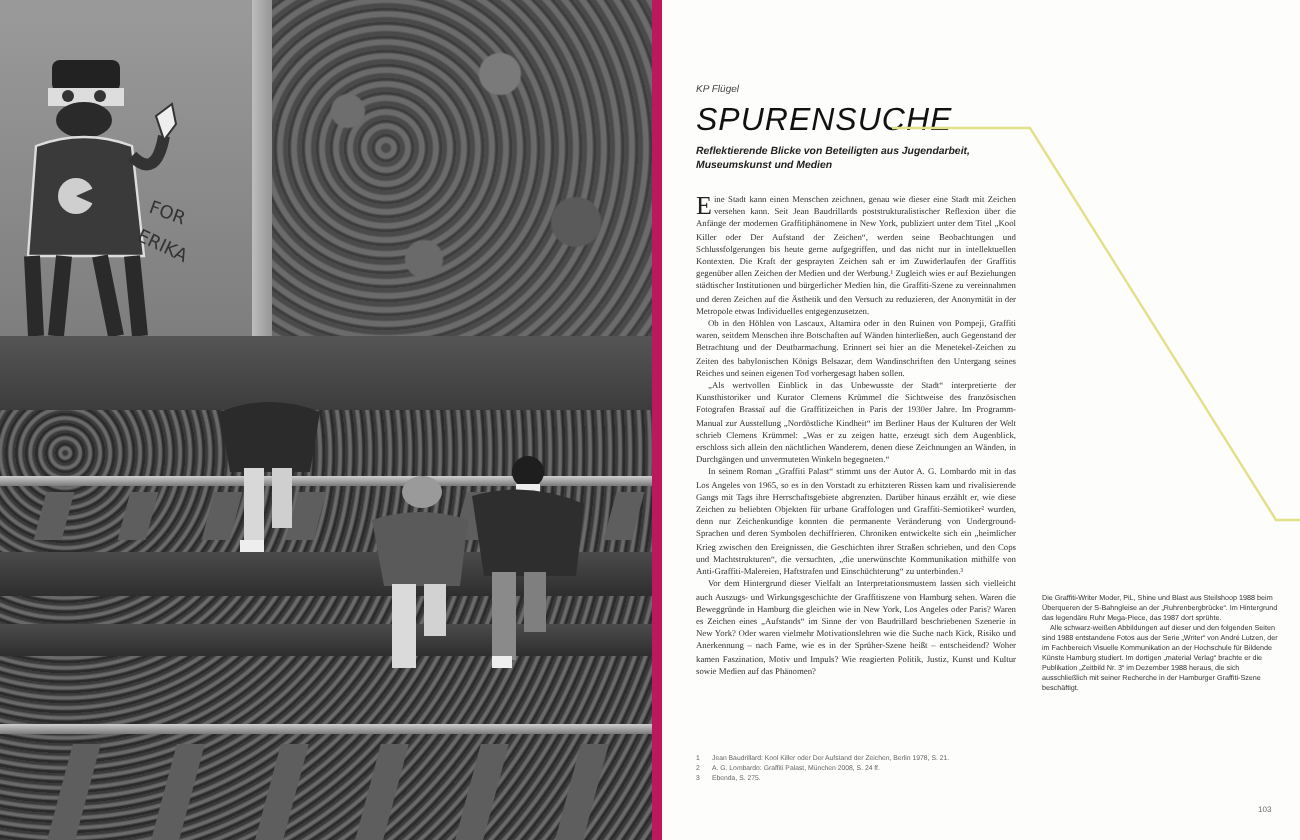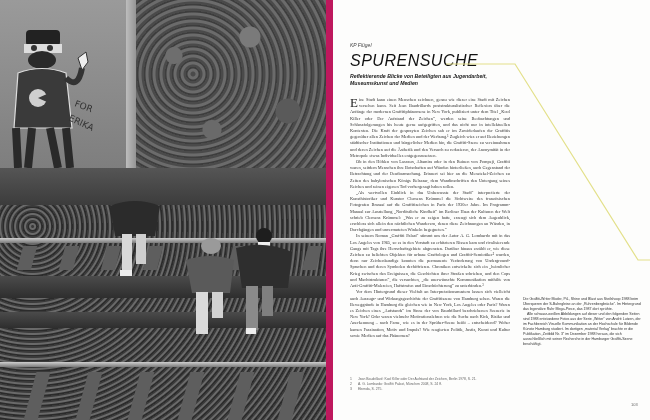--- a/index.html
+++ b/index.html
@@ -8,21 +8,21 @@
       background: #ffffff;
       font-family: "DejaVu Serif", serif;
     }
     .spread { position: absolute; inset: 0; display: flex; }
     .left-page {
       width: 326px; height: 420px; position: relative; overflow: hidden;
       background: #2a2a2a;
     }
     .right-page {
       width: 324px; height: 420px; position: relative; background: #fdfdfc;
-      border-left: 7px solid #be185d; box-sizing: border-box;
+      border-left: 5px solid #be185d; box-sizing: border-box;
     }
     
     .photo { position: absolute; inset: 0; }
     .wall {
       position: absolute; left: 0; top: 0; width: 128px; height: 168px;
       background: linear-gradient(180deg, #9a9a9a 0%, #8c8c8c 50%, #7e7e7e 100%);
     }
     .pillar {
       position: absolute; left: 126px; top: 0; width: 12px; height: 170px;
       background: linear-gradient(90deg, #bdbdbd, #8d8d8d);

